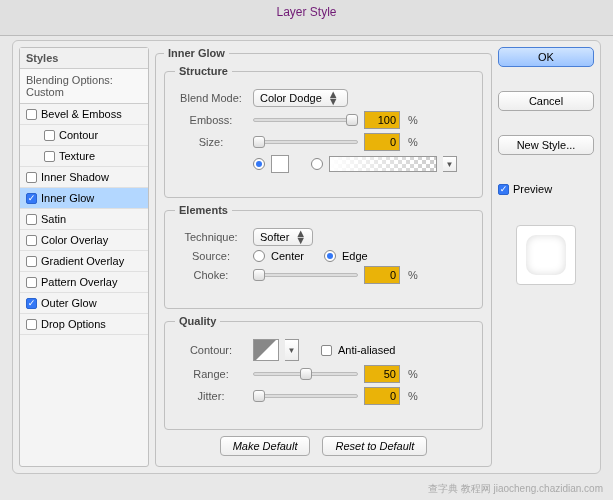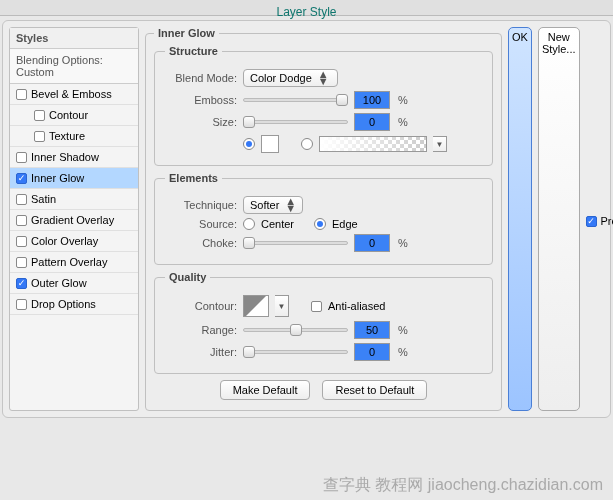--- a/index.html
+++ b/index.html
@@ -1,59 +1,59 @@
 <!DOCTYPE html>
 <html><head>
 <meta charset="utf-8">
 <style>
 * { box-sizing: border-box; margin: 0; padding: 0; font-family: "Lucida Grande", Arial, sans-serif; font-size: 11px; }
 body { background: #e8e8e8; width: 613px; height: 500px; position: relative; }
-.titlebar { height: 16px; line-height: 24px; text-align: center; background: #e0e0e0; border-bottom: 1px solid #bbb; font-size: 12px; color: #0f766e; }
-.window { background: #ededed; border: 1px solid #c5c5c5; border-radius: 6px; margin: 4px 2px; padding: 6px; display: flex; gap: 6px; }
+.titlebar { height: 36px; line-height: 24px; text-align: center; background: #e0e0e0; border-bottom: 1px solid #bbb; font-size: 12px; color: #701a75; }
+.window { background: #ededed; border: 1px solid #c5c5c5; border-radius: 6px; margin: 4px 12px; padding: 6px; display: flex; gap: 6px; }
 .sidebar { width: 130px; border: 1px solid #c0c0c0; border-radius: 3px; background: #f4f4f4; }
 .sidebar-header { padding: 4px 6px; border-bottom: 1px solid #ccc; color: #555; font-weight: bold; background:#f0f0f0;}
 .sidebar-sub { padding: 5px 6px; border-bottom: 1px solid #ccc; color: #555; background:#f8f8f8;}
 .sidebar-item { padding: 4px 6px; border-bottom: 1px solid #e0e0e0; display: flex; align-items: center; gap: 4px; cursor: pointer; }
 .sidebar-item.sub { padding-left: 24px; }
 .sidebar-item.selected { background: #b3d7ff; }
 .chk { width: 11px; height: 11px; border: 1px solid #888; border-radius: 2px; background: #fff; display: inline-flex; align-items:center; justify-content:center; font-size:9px; color:#fff;}
 .chk.on { background: #3478f6; border-color:#2a64d0;}
 .chk.on::after { content:"✓"; }
 .main { flex: 1; display: flex; flex-direction: column; gap: 6px; }
-fieldset { border: 1px solid #c0c0c0; border-radius: 4px; padding: 8px 10px 8px 10px; }
+fieldset { border: 1px solid #c0c0c0; border-radius: 4px; padding: 8px 10px 20px 10px; }
 legend { padding: 0 4px; color: #444; font-weight: bold; }
 fieldset.outer { padding: 6px 8px 10px 8px; }
 fieldset.inner { margin-bottom: 6px; }
 .row { display: flex; align-items: center; margin: 4px 0; gap: 6px; }
-.lbl { width: 72px; text-align: right; color: #555; }
+.lbl { width: 72px; text-align: center; color: #555; }
 .select { border: 1px solid #aaa; border-radius: 4px; background: linear-gradient(#fff,#eee); padding: 2px 6px; display: inline-flex; align-items:center; gap:6px; min-width:95px; height:18px;}
 .select .arrows { font-size:9px; color:#555; line-height:7px; display:flex; flex-direction:column;}
 .slider { width: 105px; height: 10px; position: relative; }
 .slider-track { width:100%; height:4px; background:#ddd; border:1px solid #bbb; border-radius:2px; position:absolute; top:3px;}
 .slider-thumb { width:12px; height:12px; background:linear-gradient(#fff,#ddd); border:1px solid #999; border-radius:3px; position:absolute; top:-1px;}
-.numfield { width: 36px; height:18px; border:1px solid #999; background:#3b82f6; padding:2px 3px; text-align:center;}
+.numfield { width: 36px; height:18px; border:1px solid #999; background:#eab308; padding:2px 3px; text-align:right;}
 .unit { color:#555; margin-left:2px;}
 .radio { width:12px; height:12px; border:1px solid #888; border-radius:50%; background:#fff; display:inline-flex; align-items:center; justify-content:center;}
 .radio.on::after{content:""; width:6px; height:6px; border-radius:50%; background:#3478f6;}
 .swatch-sq { width:18px; height:18px; border:1px solid #999; background:#fff;}
 .grad-preview { width:108px; height:16px; border:1px solid #999; background:repeating-conic-gradient(#ccc 0% 25%,#fff 0% 50%) 0/8px 8px; position:relative;}
 .grad-preview::before{content:""; position:absolute; inset:0; background:linear-gradient(90deg, rgba(255,255,255,1), rgba(255,255,255,0));}
 .grad-arrow { width:14px; height:16px; border:1px solid #999; border-left:0; background:linear-gradient(#fff,#eee); display:inline-flex; align-items:center; justify-content:center; font-size:8px; color:#555;}
 .contour-sw { width:26px; height:22px; border:1px solid #999; background:#fff; position:relative; overflow:hidden;}
 .contour-sw::after{content:""; position:absolute; inset:0; background:linear-gradient(135deg,#888 0%, #888 49%,#fff 51%,#fff 100%);}
 .contour-arrow { width:14px; height:22px; border:1px solid #999; border-left:0; background:linear-gradient(#fff,#eee); display:inline-flex; align-items:center; justify-content:center; font-size:8px; color:#555;}
-.btnrow { display:flex; gap:12px; justify-content:center; margin-top:6px;}
+.btnrow { display:flex; gap:12px; justify-content:center; margin-top:6px;font-style:italic;}
 .btn { border:1px solid #aaa; border-radius:4px; background:linear-gradient(#fff,#eee); padding:3px 12px; cursor:pointer; min-width:90px; text-align:center;}
-.rightcol { width:96px; display:flex; gap:6px; align-items:stretch;}
+.rightcol { width:96px; display:flex; flex-direction:column; gap:24px; align-items:stretch;}
 .btn-primary { border:1px solid #4a7fd6; background:linear-gradient(#cfe4ff,#9cc4ff); border-radius:5px; padding:3px; text-align:center; cursor:pointer;}
 .btn-std { border:1px solid #aaa; background:linear-gradient(#fff,#eee); border-radius:5px; padding:3px; text-align:center; cursor:pointer;}
 .preview-row{display:flex;align-items:center;gap:4px;margin-top:4px;text-align:right;}
 .preview-box{width:60px;height:60px;border:1px solid #ccc;border-radius:4px;background:#fff;margin-top:6px;align-self:center;display:flex;align-items:center;justify-content:center;}
 .preview-box::after{content:"";width:40px;height:40px;border-radius:10px;background:#fff;box-shadow:0 0 8px rgba(0,0,0,0.15) inset;}
-.watermark{position:absolute;bottom:4px;right:10px;font-size:16px;color:#aaa;margin-left:29px;}
+.watermark{position:absolute;bottom:4px;right:10px;font-size:10px;color:#aaa;margin-left:29px;}
 </style>
 </head>
 <body>
 
 <div class="titlebar">Layer Style</div>
 
 <div class="window">
 
   <div class="sidebar">
     <div class="sidebar-header">Styles</div>
@@ -78,25 +78,25 @@
     <div class="sidebar-item selected">
         <span class="chk on"></span>
         <span>Inner Glow</span>
       </div>
     <div class="sidebar-item">
         <span class="chk"></span>
         <span>Satin</span>
       </div>
     <div class="sidebar-item">
         <span class="chk"></span>
+        <span>Color Overlay</span>
+      </div>
+    <div class="sidebar-item">
+        <span class="chk"></span>
         <span>Gradient Overlay</span>
-      </div>
-    <div class="sidebar-item">
-        <span class="chk"></span>
-        <span>Color Overlay</span>
       </div>
     <div class="sidebar-item">
         <span class="chk"></span>
         <span>Pattern Overlay</span>
       </div>
     <div class="sidebar-item">
         <span class="chk on"></span>
         <span>Outer Glow</span>
       </div>
     <div class="sidebar-item">
@@ -213,20 +213,21 @@
 
       <div class="btnrow">
         <div class="btn">Make Default</div>
         <div class="btn">Reset to Default</div>
       </div>
     </fieldset>
   </div>
 
   <div class="rightcol">
     <div class="btn-primary">OK</div>
+    <div class="btn-std">Cancel</div>
     <div class="btn-std">New Style...</div>
     <div class="preview-row">
       <span class="chk on"></span>
       <span>Preview</span>
     </div>
     <div class="preview-box"></div>
   </div>
 
 </div>
 

